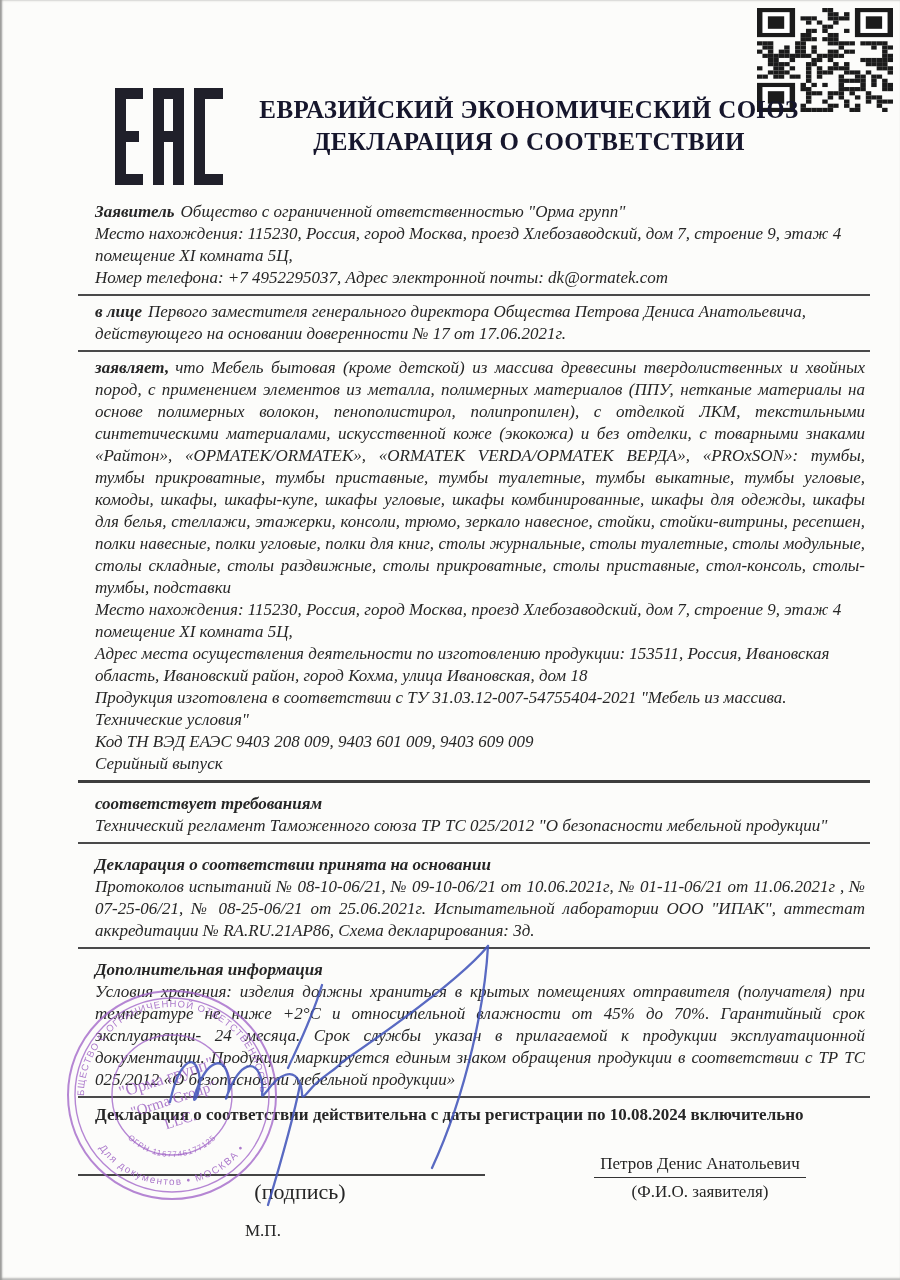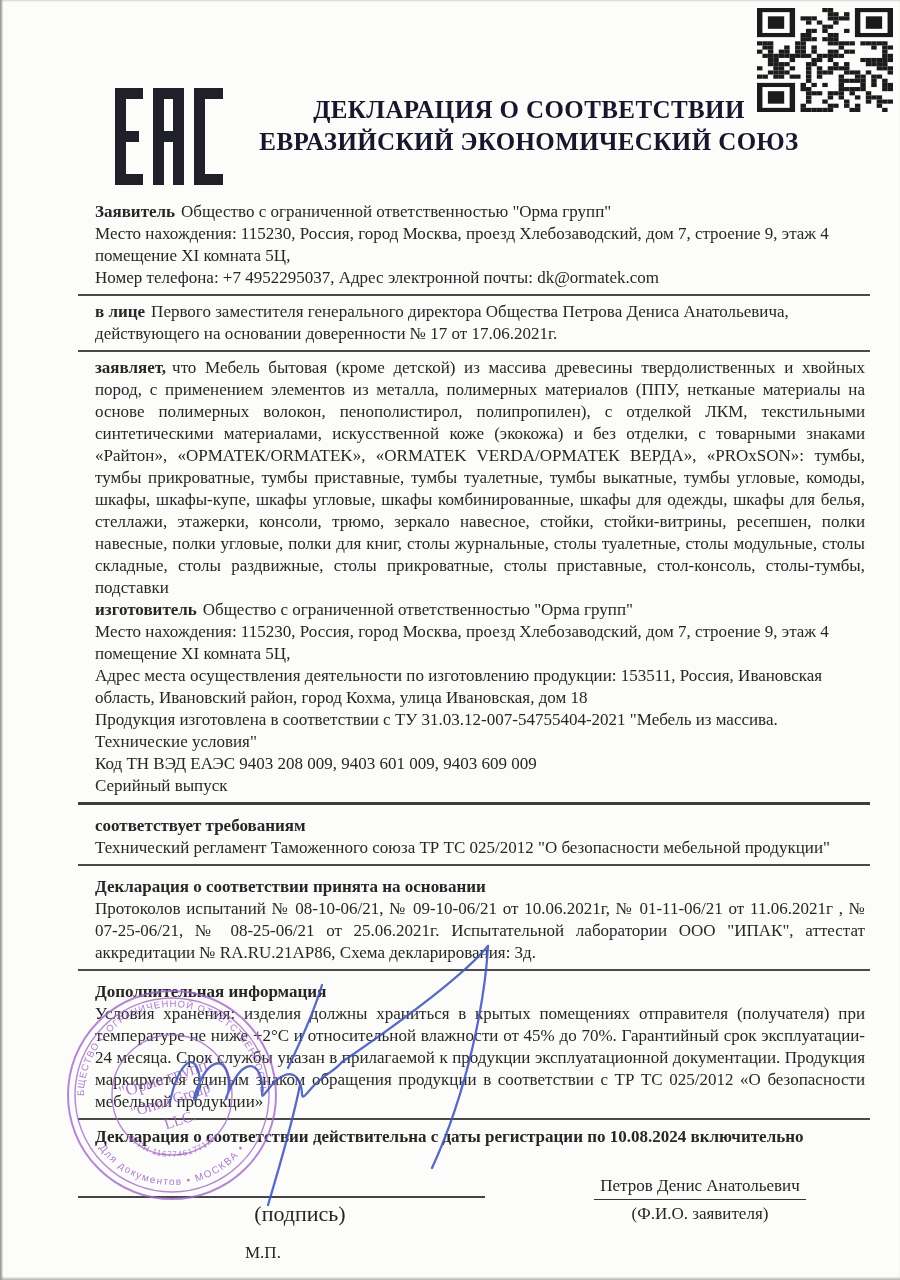--- a/index.html
+++ b/index.html
@@ -19,21 +19,21 @@
   .eac{margin-left:20px;flex:0 0 auto;}
   .titles{flex:1;text-align:center;margin-top:6px;padding-right:30px;}
   .title-line{font-weight:bold;font-size:25px;line-height:32px;color:#16162c;letter-spacing:.4px;white-space:nowrap;}
   
   p{margin:0;font-size:17px;line-height:22px;}
   .just{text-align:justify;}
   .lbl{font-weight:bold;padding-right:6px;}
   .sep{height:2px;background:#4a4a4a;border:0;margin:5px 0 5px -17px;width:792px;}
   .sep.thick{height:3px;background:#3d3d3d;}
   .head-bold{font-weight:bold;font-size:17px;line-height:22px;margin-top:10px;}
-  .sec{margin-top:0;}
+  .sec{margin-top:0;font-style:italic;}
   .mt12{margin-top:12px;}
   
   .validity{font-weight:bold;font-size:17px;line-height:22px;margin-top:6px;}
   .sig-row{display:flex;margin-top:26px;}
   .sig-left{width:390px;}
   .sig-line{height:22px;border-bottom:2px solid #444;margin-left:-17px;}
   .sig-caption{margin-left:95px;width:220px;text-align:center;font-size:22px;padding-top:3px;}
   .sig-right{margin-left:80px;width:270px;text-align:center;}
   .signer-name{display:inline-block;border-bottom:1.5px solid #333;font-size:17px;line-height:24px;padding:0 6px 1px 6px;}
   .name-caption{font-size:17px;padding-top:4px;}
@@ -288,22 +288,22 @@
           <rect x="58" y="0" width="11" height="97"></rect>
           <rect x="38" y="0" width="31" height="11"></rect>
           <rect x="38" y="43" width="31" height="11"></rect>
 
           <rect x="79" y="0" width="11" height="97"></rect>
           <rect x="79" y="0" width="29" height="11"></rect>
           <rect x="79" y="86" width="29" height="11"></rect>
         </svg>
       </div>
       <div class="titles">
+        <div class="title-line">ЕВРАЗИЙСКИЙ ЭКОНОМИЧЕСКИЙ СОЮЗ</div>
         <div class="title-line">ДЕКЛАРАЦИЯ О СООТВЕТСТВИИ</div>
-        <div class="title-line">ЕВРАЗИЙСКИЙ ЭКОНОМИЧЕСКИЙ СОЮЗ</div>
       </div>
     </div>
 
     <div class="sec mt12">
       <p><span class="lbl">Заявитель</span><span>Общество с ограниченной ответственностью "Орма групп"</span></p>
       <p>Место нахождения: 115230, Россия, город Москва, проезд Хлебозаводский, дом 7, строение 9, этаж 4 помещение XI комната 5Ц,</p>
       <p>Номер телефона: +7 4952295037, Адрес электронной почты: dk@ormatek.com</p>
     </div>
 
     <hr class="sep">
@@ -312,21 +312,20 @@
       <p><span class="lbl">в лице</span><span>Первого заместителя генерального директора Общества Петрова Дениса Анатольевича, действующего на основании доверенности № 17 от 17.06.2021г.</span></p>
     </div>
 
     <hr class="sep">
 
     <div class="sec">
       <p class="just"><span class="lbl">заявляет,</span><span>что Мебель бытовая (кроме детской) из массива древесины твердолиственных и хвойных пород, с применением элементов из металла, полимерных материалов (ППУ, нетканые материалы на основе полимерных волокон, пенополистирол, полипропилен), с отделкой ЛКМ, текстильными синтетическими материалами, искусственной коже (экокожа) и без отделки, с товарными знаками «Райтон», «ОРМАТЕК/ORMATEK», «ORMATEK VERDA/ОРМАТЕК ВЕРДА», «PROxSON»: тумбы, тумбы прикроватные, тумбы приставные, тумбы туалетные, тумбы выкатные, тумбы угловые, комоды, шкафы, шкафы-купе, шкафы угловые, шкафы комбинированные, шкафы для одежды, шкафы для белья, стеллажи, этажерки, консоли, трюмо, зеркало навесное, стойки, стойки-витрины, ресепшен, полки навесные, полки угловые, полки для книг, столы журнальные, столы туалетные, столы модульные, столы складные, столы раздвижные, столы прикроватные, столы приставные, стол-консоль, столы-тумбы, подставки</span></p>
     </div>
 
     <div class="sec">
-      <p><span class="lbl">изготовитель</span><span>Общество с ограниченной ответственностью "Орма групп"</span></p>
       <p>Место нахождения: 115230, Россия, город Москва, проезд Хлебозаводский, дом 7, строение 9, этаж 4 помещение XI комната 5Ц,</p>
       <p>Адрес места осуществления деятельности по изготовлению продукции: 153511, Россия, Ивановская область, Ивановский район, город Кохма, улица Ивановская, дом 18</p>
       <p>Продукция изготовлена в соответствии с ТУ 31.03.12-007-54755404-2021 "Мебель из массива. Технические условия"</p>
       <p>Код ТН ВЭД ЕАЭС  9403 208 009, 9403 601 009, 9403 609 009</p>
       <p>Серийный выпуск</p>
     </div>
 
     <hr class="sep thick">
 
     <div class="sec">

